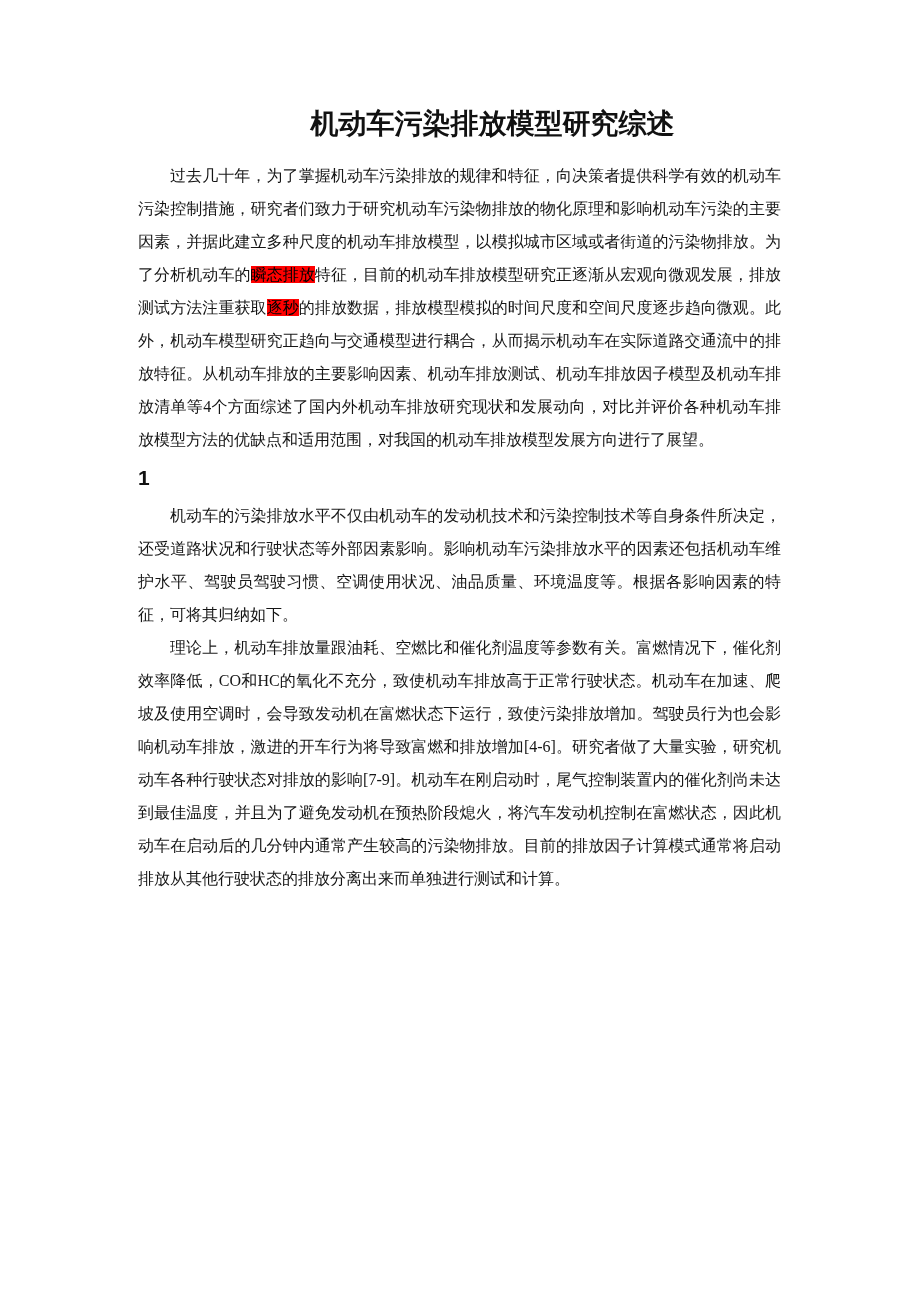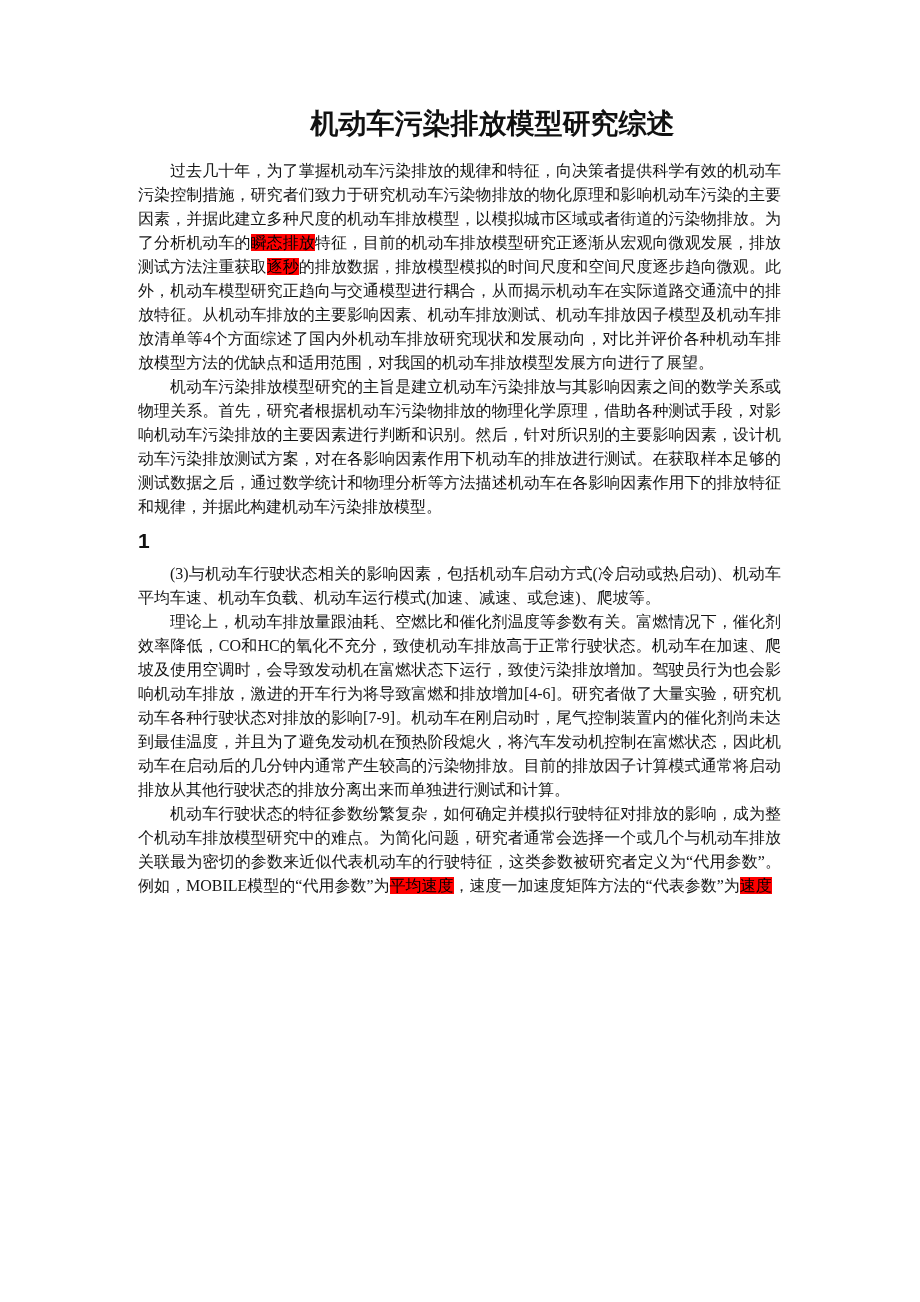--- a/index.html
+++ b/index.html
@@ -28,21 +28,21 @@
     font-size: 28px;
     font-weight: bold;
     line-height: 40px;
     text-align: center;
     white-space: nowrap;
     color: #111111;
   }
   .para {
     margin: 0;
     font-size: 16px;
-    line-height: 24px;
+    line-height: 33px;
     text-align: justify;
     text-justify: inter-ideograph;
     text-indent: 32px;
     word-break: break-all;
     color: #151515;
   }
   .section-heading {
     display: flex;
     align-items: baseline;
     margin: 8px 0 7px 0;
@@ -63,29 +63,27 @@
 </head>
 <body>
 
 <div class="page">
   <div class="content">
 
     <h1 class="doc-title">机动车污染排放模型研究综述</h1>
 
     <p class="para"><span>过去几十年，为了掌握机动车污染排放的规律和特征，向决策者提供科学有效的机动车污染控制措施，研究者们致力于研究机动车污染物排放的物化原理和影响机动车污染的主要因素，并据此建立多种尺度的机动车排放模型，以模拟城市区域或者街道的污染物排放。为了分析机动车的</span><span class="hl">瞬态排放</span><span>特征，目前的机动车排放模型研究正逐渐从宏观向微观发展，排放测试方法注重获取</span><span class="hl">逐秒</span><span>的排放数据，排放模型模拟的时间尺度和空间尺度逐步趋向微观。此外，机动车模型研究正趋向与交通模型进行耦合，从而揭示机动车在实际道路交通流中的排放特征。从机动车排放的主要影响因素、机动车排放测试、机动车排放因子模型及机动车排放清单等4个方面综述了国内外机动车排放研究现状和发展动向，对比并评价各种机动车排放模型方法的优缺点和适用范围，对我国的机动车排放模型发展方向进行了展望。</span></p>
 
-    <p class="para"><span>机动车污染排放模型研究的主旨是建立机动车污染排放与其影响因素之间的数学关系或物理关系。首先，研究者根据机动车污染物排放的物理化学原理，借助各种测试手段，对影响机动车污染排放的主要因素进行判断和识别。然后，针对所识别的主要影响因素，设计机动车污染排放测试方案，对在各影响因素作用下机动车的排放进行测试。在获取样本足够的测试数据之后，通过数学统计和物理分析等方法描述机动车在各影响因素作用下的排放特征和规律，并据此构建机动车污染排放模型。</span></p>
 
     <h2 class="section-heading">
       <span class="sec-num">1</span>
     </h2>
 
+    <p class="para"><span>机动车的污染排放水平不仅由机动车的发动机技术和污染控制技术等自身条件所决定，还受道路状况和行驶状态等外部因素影响。影响机动车污染排放水平的因素还包括机动车维护水平、驾驶员驾驶习惯、空调使用状况、油品质量、环境温度等。根据各影响因素的特征，可将其归纳如下。</span></p>
 
 
 
-    <p class="para"><span>(3)与机动车行驶状态相关的影响因素，包括机动车启动方式(冷启动或热启动)、机动车平均车速、机动车负载、机动车运行模式(加速、减速、或怠速)、爬坡等。</span></p>
 
     <p class="para"><span>理论上，机动车排放量跟油耗、空燃比和催化剂温度等参数有关。富燃情况下，催化剂效率降低，CO和HC的氧化不充分，致使机动车排放高于正常行驶状态。机动车在加速、爬坡及使用空调时，会导致发动机在富燃状态下运行，致使污染排放增加。驾驶员行为也会影响机动车排放，激进的开车行为将导致富燃和排放增加[4-6]。研究者做了大量实验，研究机动车各种行驶状态对排放的影响[7-9]。机动车在刚启动时，尾气控制装置内的催化剂尚未达到最佳温度，并且为了避免发动机在预热阶段熄火，将汽车发动机控制在富燃状态，因此机动车在启动后的几分钟内通常产生较高的污染物排放。目前的排放因子计算模式通常将启动排放从其他行驶状态的排放分离出来而单独进行测试和计算。</span></p>
 
-    <p class="para"><span>机动车行驶状态的特征参数纷繁复杂，如何确定并模拟行驶特征对排放的影响，成为整个机动车排放模型研究中的难点。为简化问题，研究者通常会选择一个或几个与机动车排放关联最为密切的参数来近似代表机动车的行驶特征，这类参数被研究者定义为“代用参数”。例如，MOBILE模型的“代用参数”为</span><span class="hl">平均速度</span><span>，速度一加速度矩阵方法的“代表参数”为</span><span class="hl">速度</span></p>
 
   </div>
 </div>
 
 </body></html>

